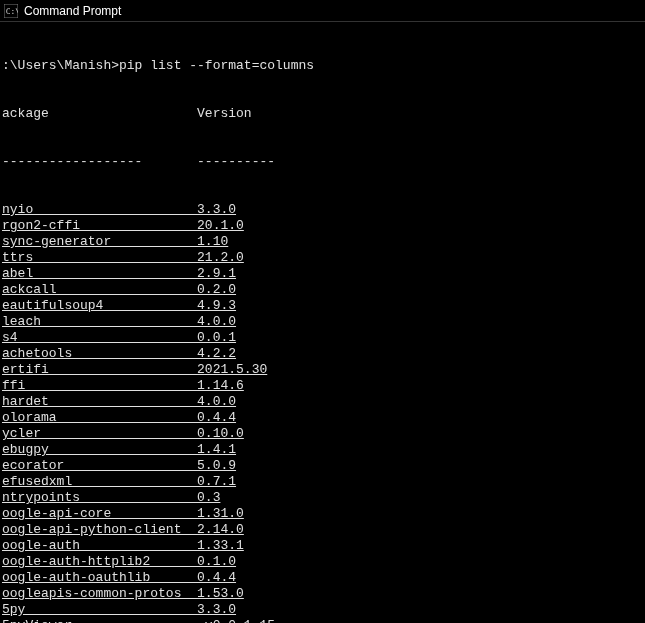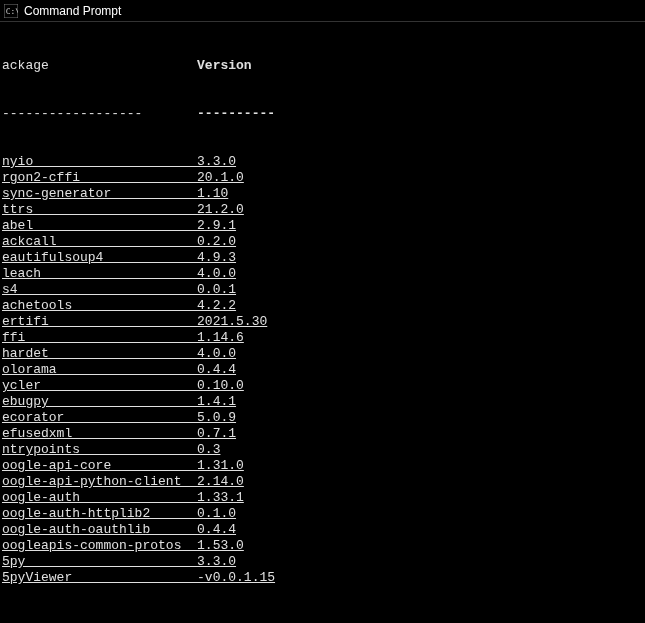--- a/index.html
+++ b/index.html
@@ -59,33 +59,33 @@
       display: block;
       text-decoration: underline;
     }
     .col-name {
       display: inline-block;
       width: 200px;
       text-align: center;
     }
     .col-version {
       display: inline-block;
-      font-weight: bold;
     }
   </style>
 </head>
 <body>
 
 <div class="titlebar">
   <span class="titlebar-icon">
     <svg viewBox="0 0 16 16">
       <rect x="0" y="0" width="16" height="16" fill="#000" stroke="#888" stroke-width="1"></rect>
       <text x="2" y="11" font-size="9" fill="#ccc" font-family="monospace">C:\</text>
     </svg>
   </span>
   <span class="titlebar-text">Command Prompt</span>
 </div>
 
 <div class="terminal">
+  <span class="cmd-line">:\Users\Manish&gt;pip list --format=columns</span>
   <span class="header-row"><span class="col-name" style="width: auto;">ackage                   </span><span class="col-version">Version</span></span>
   <span class="divider-row"><span class="col-name" style="width: auto;">------------------       </span><span class="col-version">----------</span></span>
   <div id="pkg-list"><span class="pkg-row">nyio                     3.3.0</span><span class="pkg-row">rgon2-cffi               20.1.0</span><span class="pkg-row">sync-generator           1.10</span><span class="pkg-row">ttrs                     21.2.0</span><span class="pkg-row">abel                     2.9.1</span><span class="pkg-row">ackcall                  0.2.0</span><span class="pkg-row">eautifulsoup4            4.9.3</span><span class="pkg-row">leach                    4.0.0</span><span class="pkg-row">s4                       0.0.1</span><span class="pkg-row">achetools                4.2.2</span><span class="pkg-row">ertifi                   2021.5.30</span><span class="pkg-row">ffi                      1.14.6</span><span class="pkg-row">hardet                   4.0.0</span><span class="pkg-row">olorama                  0.4.4</span><span class="pkg-row">ycler                    0.10.0</span><span class="pkg-row">ebugpy                   1.4.1</span><span class="pkg-row">ecorator                 5.0.9</span><span class="pkg-row">efusedxml                0.7.1</span><span class="pkg-row">ntrypoints               0.3</span><span class="pkg-row">oogle-api-core           1.31.0</span><span class="pkg-row">oogle-api-python-client  2.14.0</span><span class="pkg-row">oogle-auth               1.33.1</span><span class="pkg-row">oogle-auth-httplib2      0.1.0</span><span class="pkg-row">oogle-auth-oauthlib      0.4.4</span><span class="pkg-row">oogleapis-common-protos  1.53.0</span><span class="pkg-row">5py                      3.3.0</span><span class="pkg-row">5pyViewer                -v0.0.1.15</span></div>
 </div>
 
 </body></html>

